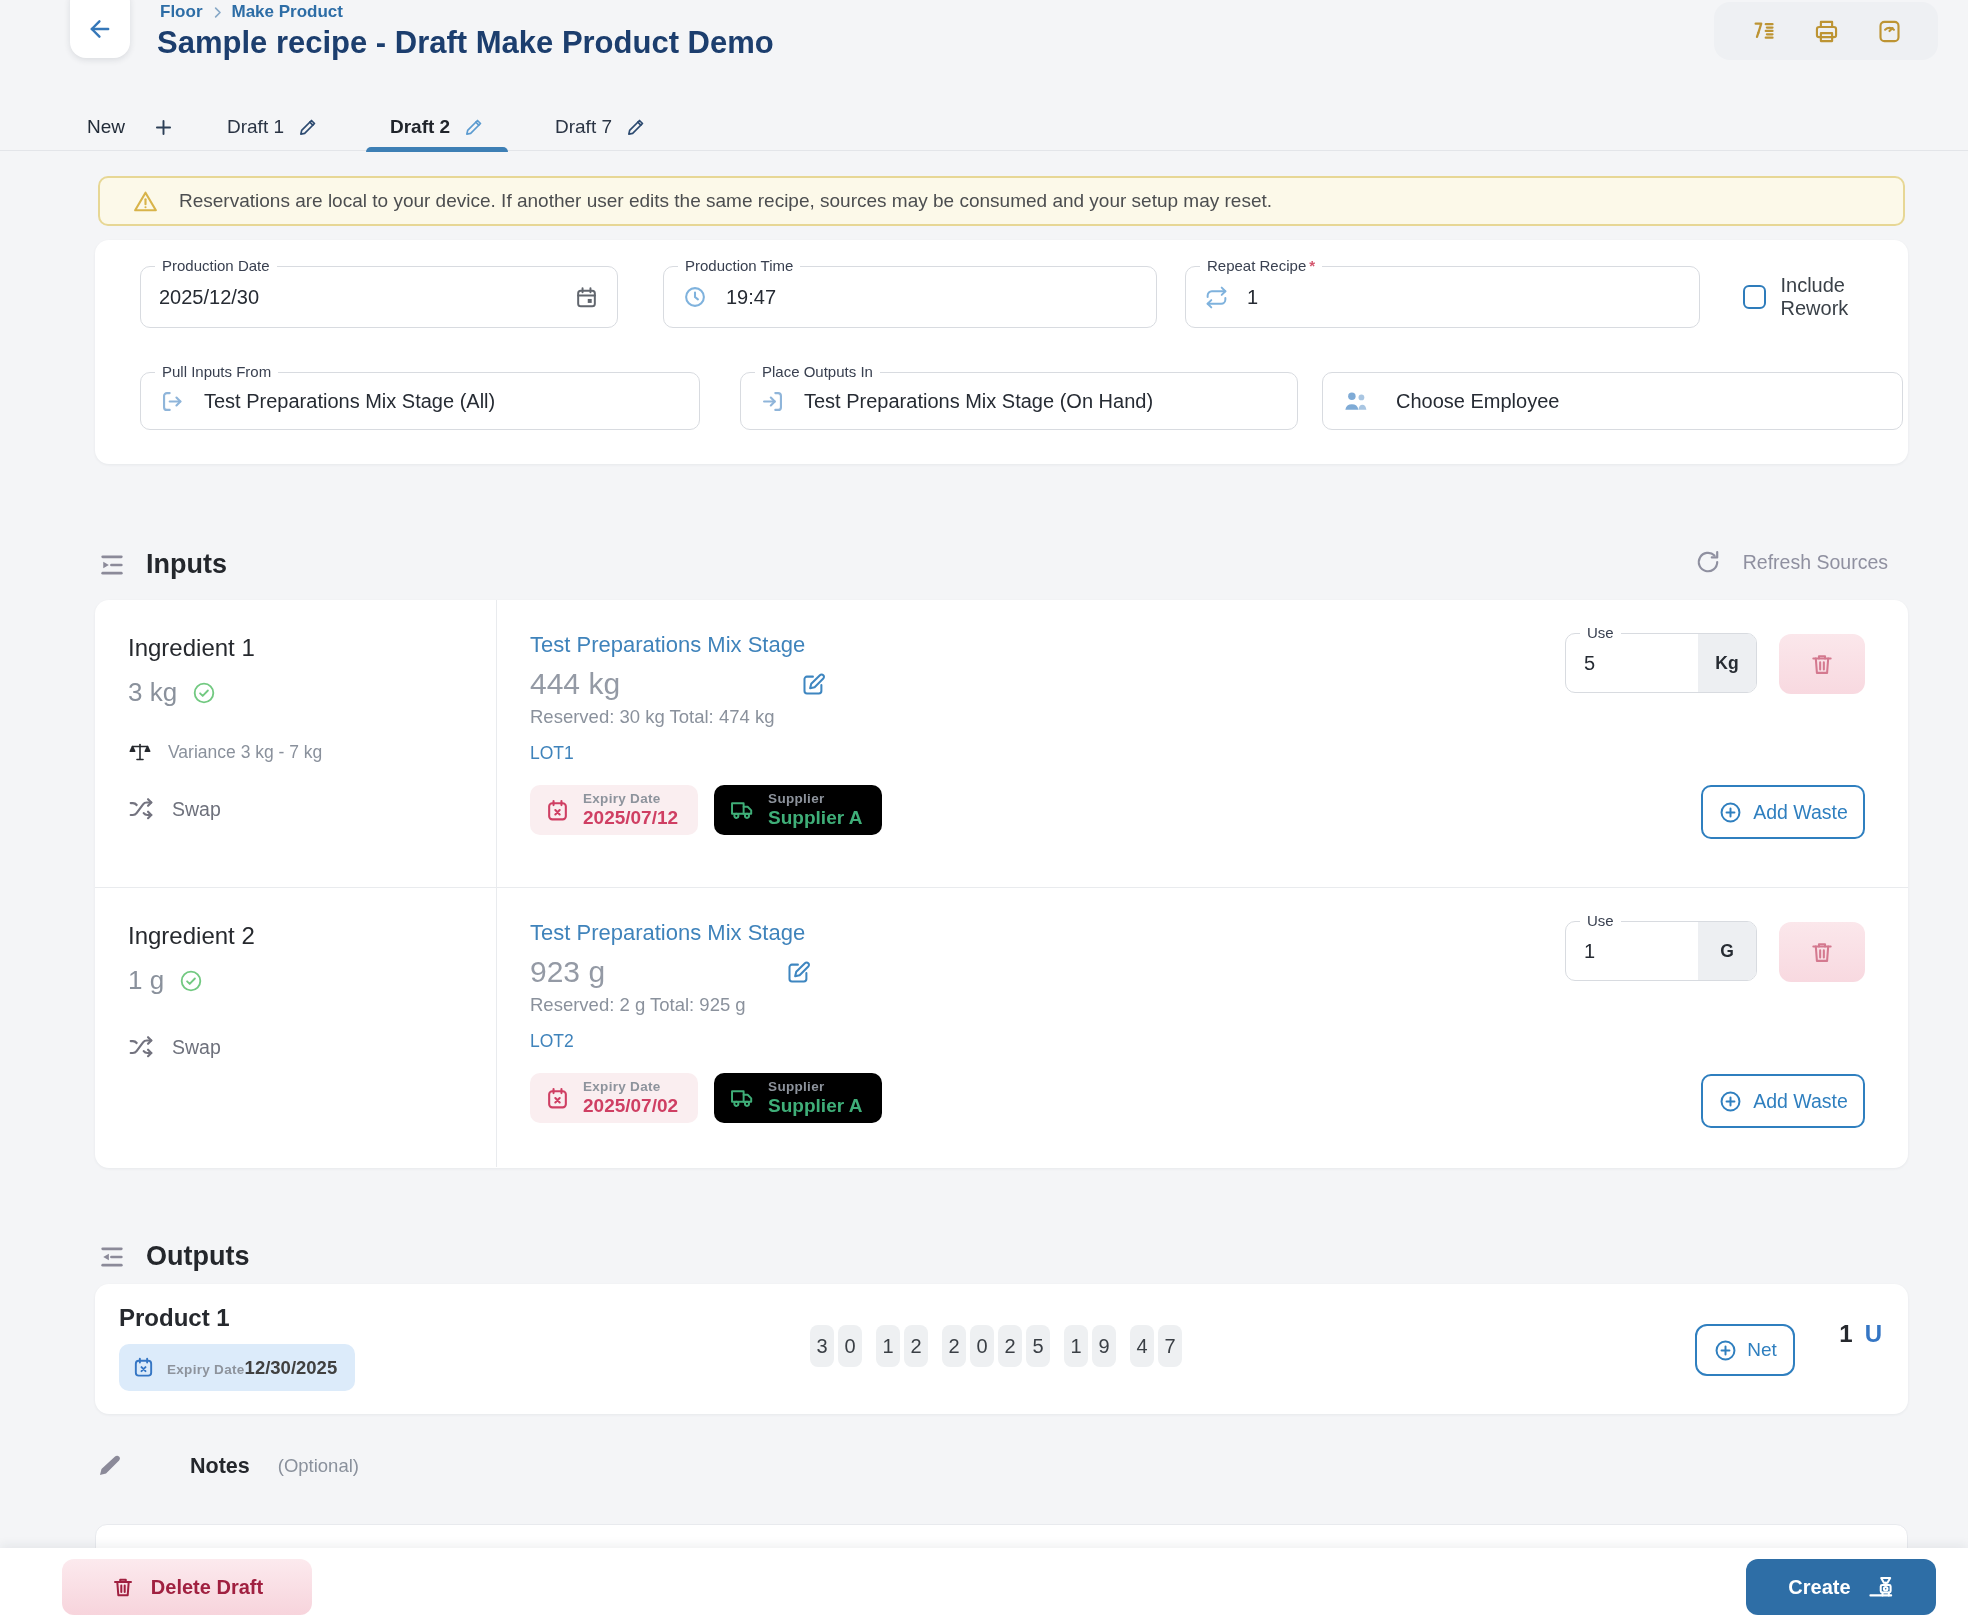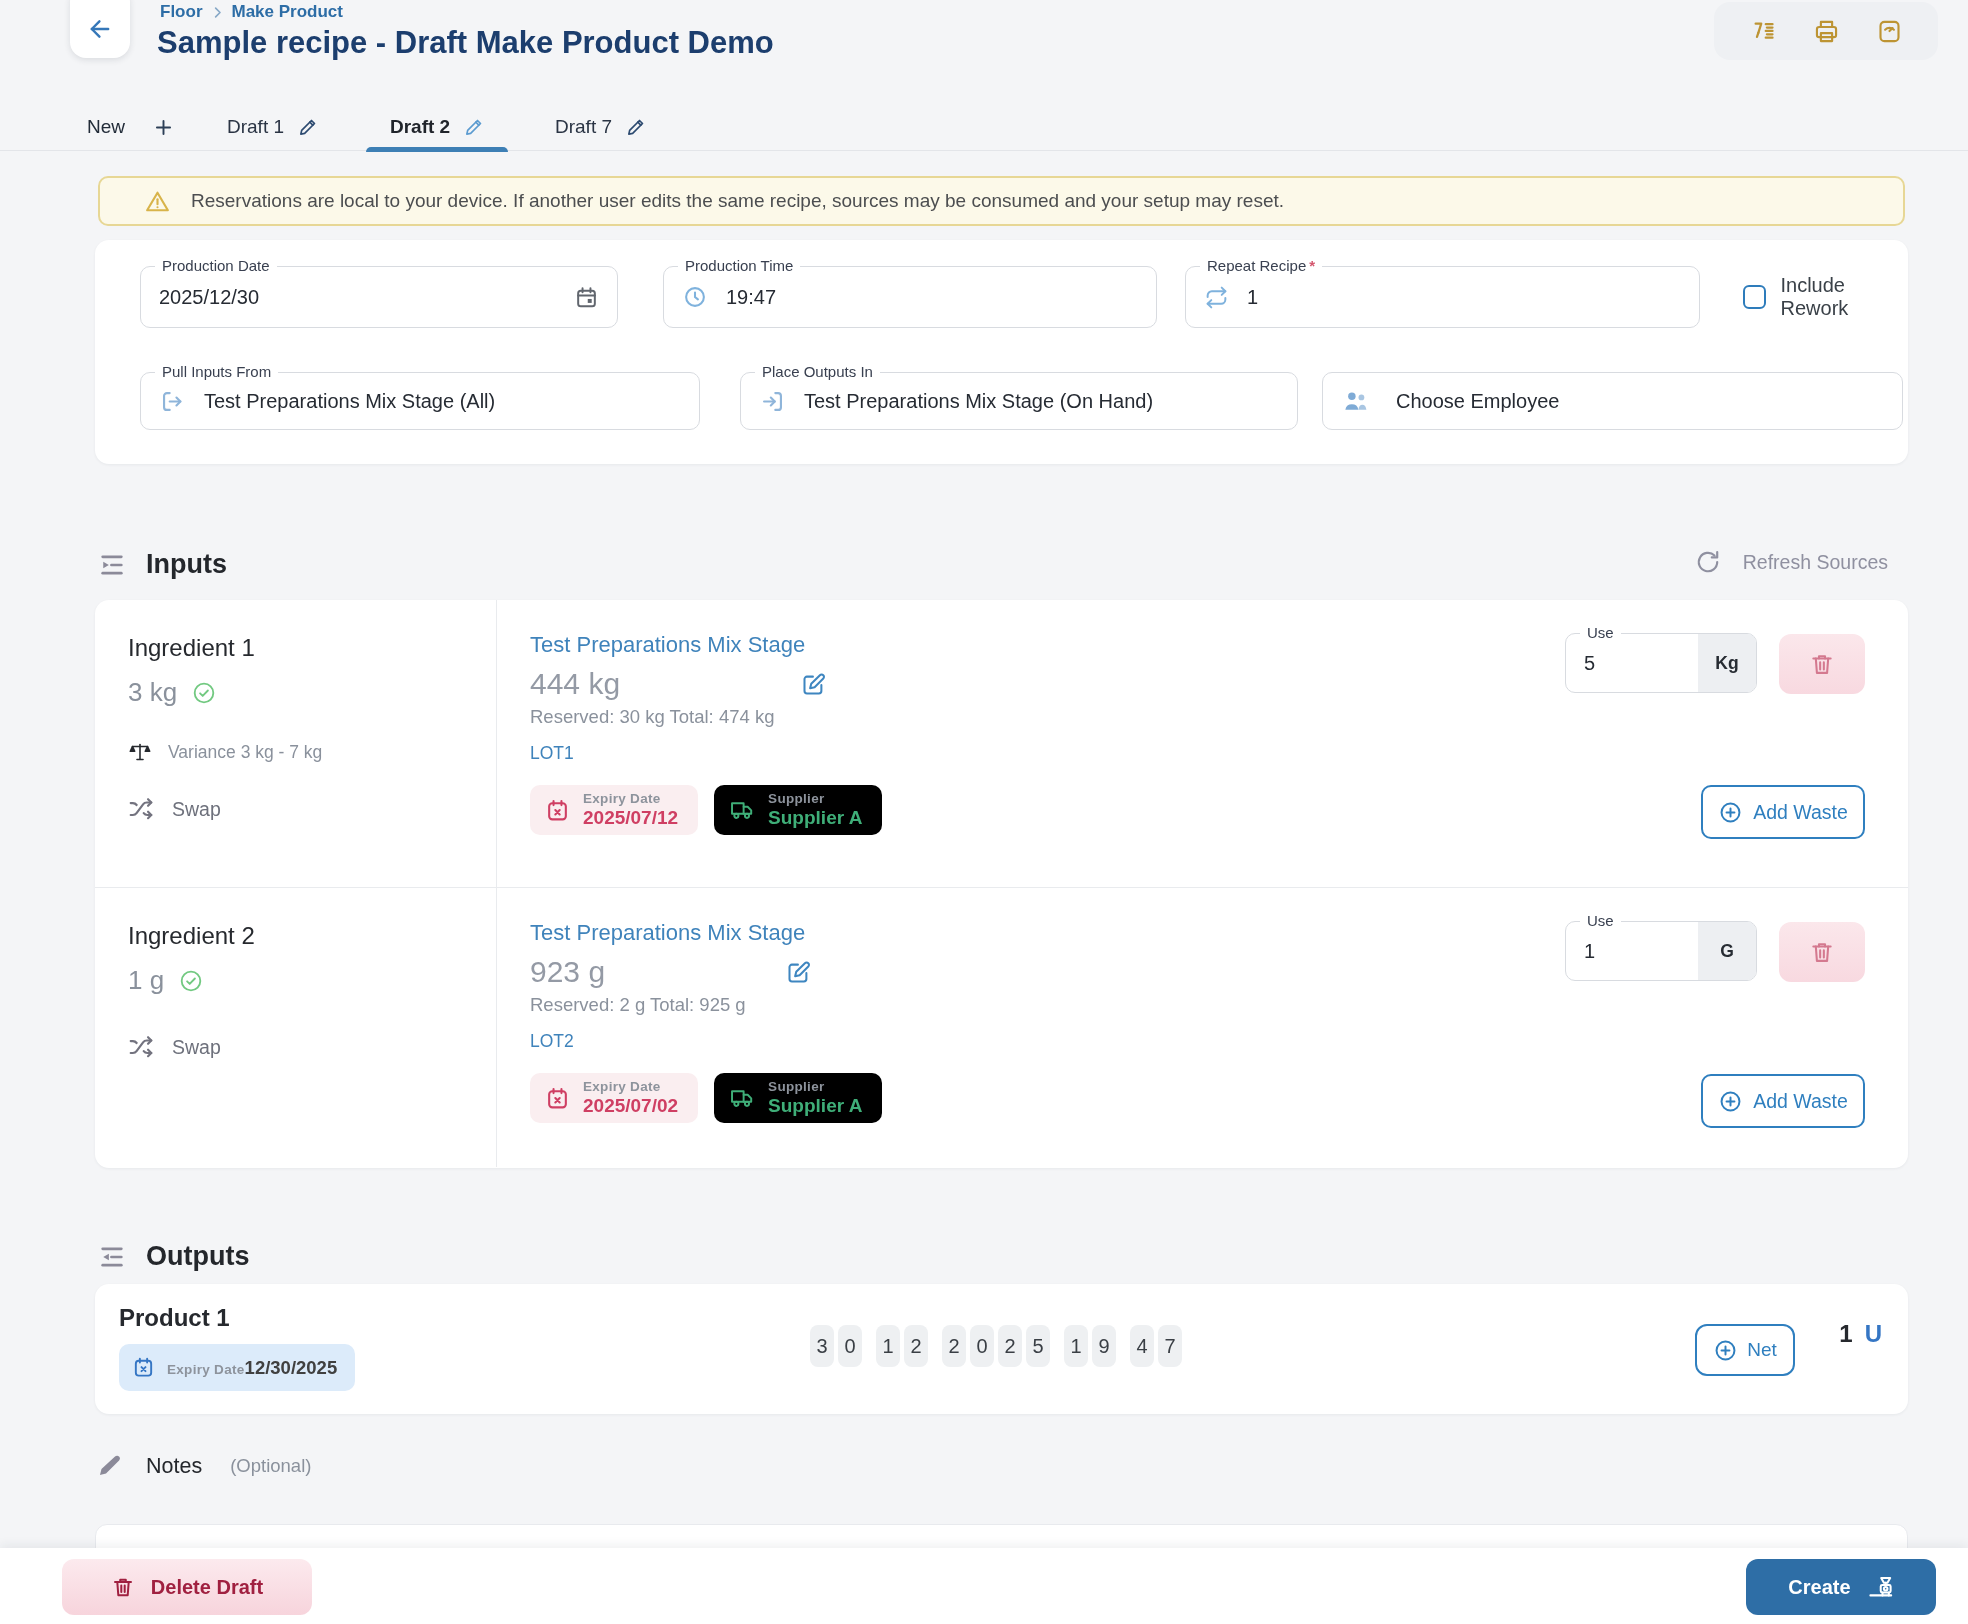--- a/index.html
+++ b/index.html
@@ -31,21 +31,21 @@
   .tab-new .plus { color:#2c3f57; }
   .tab-d1 { left:227px; } .tab-d2 { left:390px; } .tab-d3 { left:555px; }
   .tab .pencil { color:#2c4a70; }
   .tab-d2 .tlabel { font-weight:700; color:#20242b; }
   .tab-d2 .pencil { color:#5b9bd0; }
   .tab-d2::after { content:""; position:absolute; left:-24px; right:-24px; bottom:-2px; height:5px;
     background:#3d7fb5; border-radius:5px 5px 0 0; }
 
   
   .warning { position:absolute; left:98px; right:63px; top:176px; height:50px; background:#fcf9e9;
-    border:2px solid #e7d795; border-radius:10px; display:flex; align-items:center; padding-left:44px;
+    border:2px solid #e7d795; border-radius:10px; display:flex; align-items:center; padding-left:32px;
     gap:20px; }
   .warning .wtext { font-size:19px; color:#4c4e50; }
   .warning .wicon { color:#d8b44a; }
 
   
   .card { position:absolute; background:#fff; border-radius:14px; box-shadow:0 1px 3px rgba(20,30,50,.06); }
   .form-card { left:95px; right:60px; top:240px; height:224px; }
   .field { position:absolute; border:1.5px solid #d8dbe0; border-radius:10px; background:#fff;
     display:flex; align-items:center; padding:0 18px; gap:18px; cursor:pointer; }
   .field .lbl { position:absolute; top:-10px; left:14px; background:#fff; padding:0 7px; font-size:15px;
@@ -132,21 +132,21 @@
   .digit { width:24px; height:42px; background:#eef0f2; border-radius:8px; display:flex; align-items:center;
     justify-content:center; font-size:20px; color:#3a3f45; cursor:pointer; }
   .net-btn { position:absolute; right:113px; top:40px; width:100px; height:52px; border:2px solid #2f7fbf;
     border-radius:12px; color:#2f7fbf; display:flex; align-items:center; justify-content:center; gap:9px;
     font-size:19px; background:#fff; cursor:pointer; }
   .qty-u { position:absolute; right:26px; top:36px; display:flex; gap:12px; font-size:24px; font-weight:700; }
   .qty-u .q { color:#26292e; } .qty-u .u { color:#3576c4; }
 
   
   .notes-head { position:absolute; left:96px; top:1452px; display:flex; align-items:center; gap:22px; }
-  .notes-head .ntitle { font-size:21.5px; font-weight:400; color:#24272c; }
+  .notes-head .ntitle { font-size:21.5px; font-weight:700; color:#24272c;margin-left:44px; }
   .notes-head .nopt { font-size:18.5px; color:#8a919c; margin-left:6px; }
   .notes-box { position:absolute; left:95px; right:60px; top:1524px; height:80px; background:#fff;
     border:1px solid #e8eaee; border-radius:12px; cursor:text; }
 
   
   .footer { position:absolute; left:0; right:0; bottom:0; height:76px; background:#fff;
     box-shadow:0 -3px 10px rgba(30,40,60,.07); }
   .delete-btn { position:absolute; left:62px; top:11px; width:250px; height:56px; border-radius:12px;
     background:linear-gradient(180deg,#fceaee,#f7d4dc); color:#a02040; font-weight:700; font-size:20px;
     display:flex; align-items:center; justify-content:center; gap:16px; cursor:pointer; }

